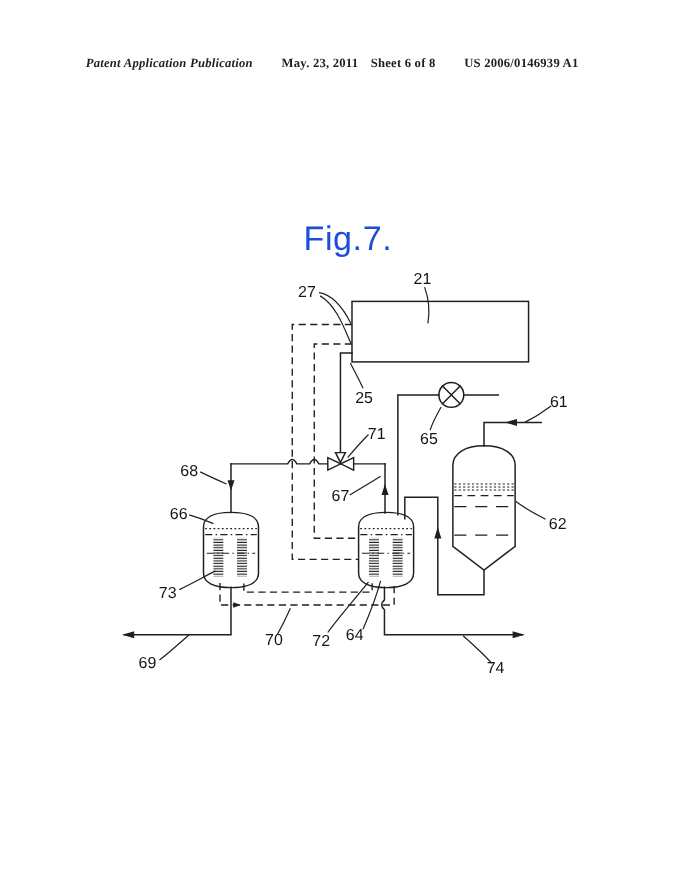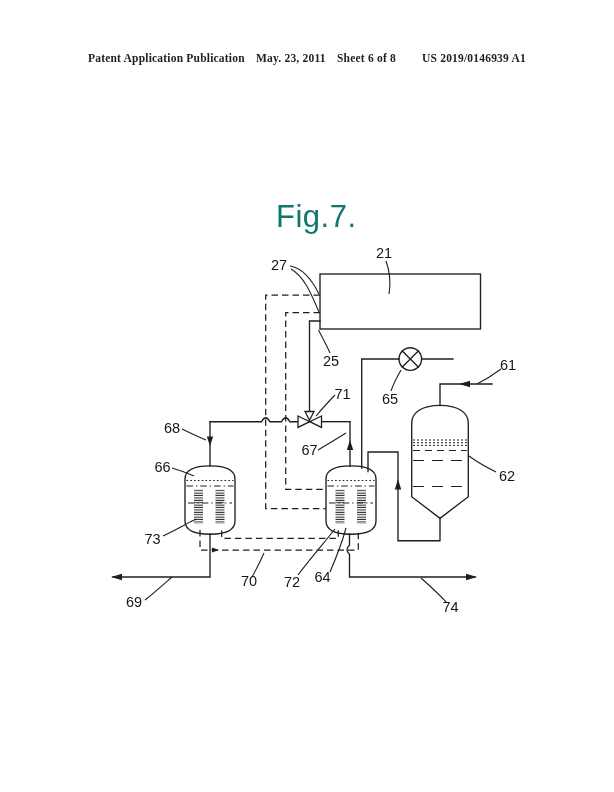--- a/index.html
+++ b/index.html
@@ -1,37 +1,37 @@
 <!DOCTYPE html>
 <html><head>
 <meta charset="utf-8">
 <style>
   html,body{margin:0;padding:0;background:#fff;}
   body{width:614px;height:792px;position:relative;overflow:hidden;
        font-family:"Liberation Serif",serif;color:#1f1f1f;}
   .hdr{position:absolute;top:52px;font-size:11.5px;font-weight:bold;
        white-space:nowrap;letter-spacing:0.2px;}
-  .hdr-left{left:88px;}
+  .hdr-left{left:78px;font-style:italic;}
   .hdr-date{left:256px;}
   .hdr-sheet{left:337px;}
   .hdr-num{left:422px;}
   .fig-title{position:absolute;left:276px;top:199px;
        font-family:"Liberation Sans",sans-serif;font-size:31px;
-       font-weight:400;letter-spacing:0.5px;color:#0f766e;}
+       font-weight:400;letter-spacing:0.5px;color:#1d4ed8;}
   svg{position:absolute;left:0;top:0;}
   .ref{font-family:"Liberation Sans",sans-serif;font-size:14.5px;
        fill:#161616;}
 </style>
 </head>
 <body>
 
 <div class="hdr hdr-left">Patent Application Publication</div>
 <div class="hdr hdr-date">May. 23, 2011</div>
 <div class="hdr hdr-sheet">Sheet 6 of 8</div>
-<div class="hdr hdr-num">US 2019/0146939 A1</div>
+<div class="hdr hdr-num">US 2006/0146939 A1</div>
 
 <div class="fig-title">Fig.7.</div>
 
 <svg width="614" height="792" viewBox="0 0 614 792">
   <defs>
     <pattern id="hatch" width="9" height="2.4" patternUnits="userSpaceOnUse">
       <line x1="0" y1="1.1" x2="9" y2="1.1" stroke="#1f1f1f" stroke-width="1"></line>
     </pattern>
   </defs>
 

